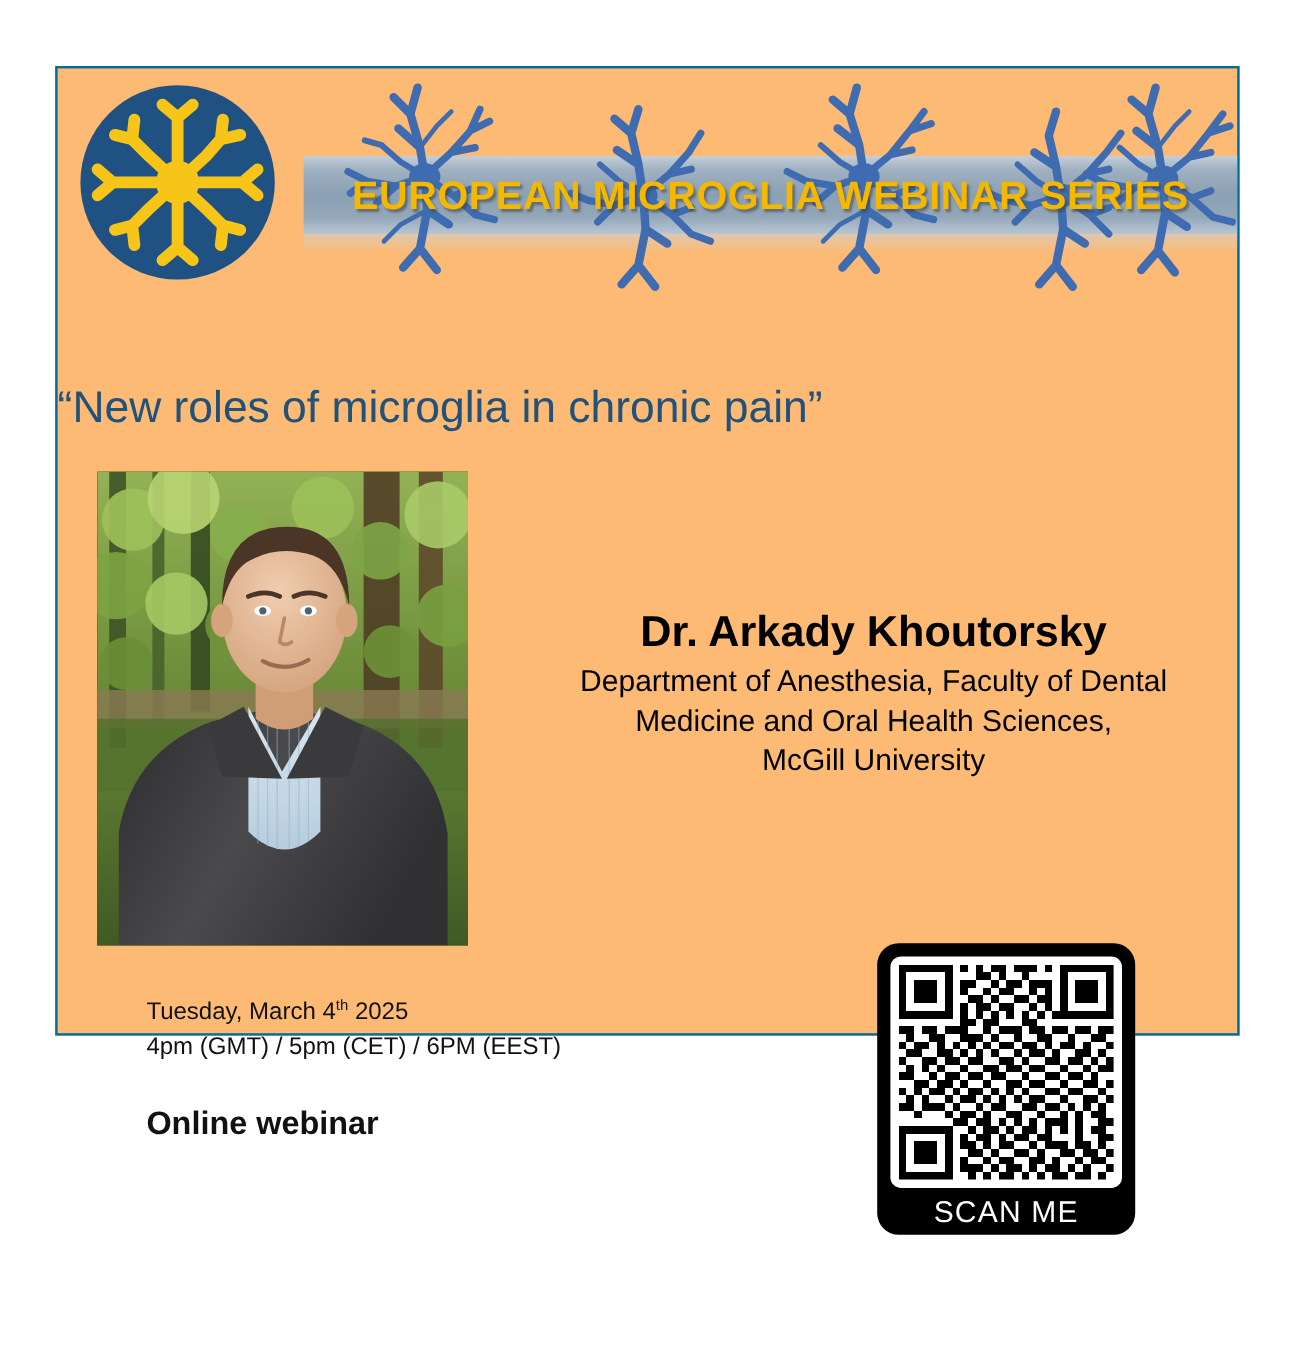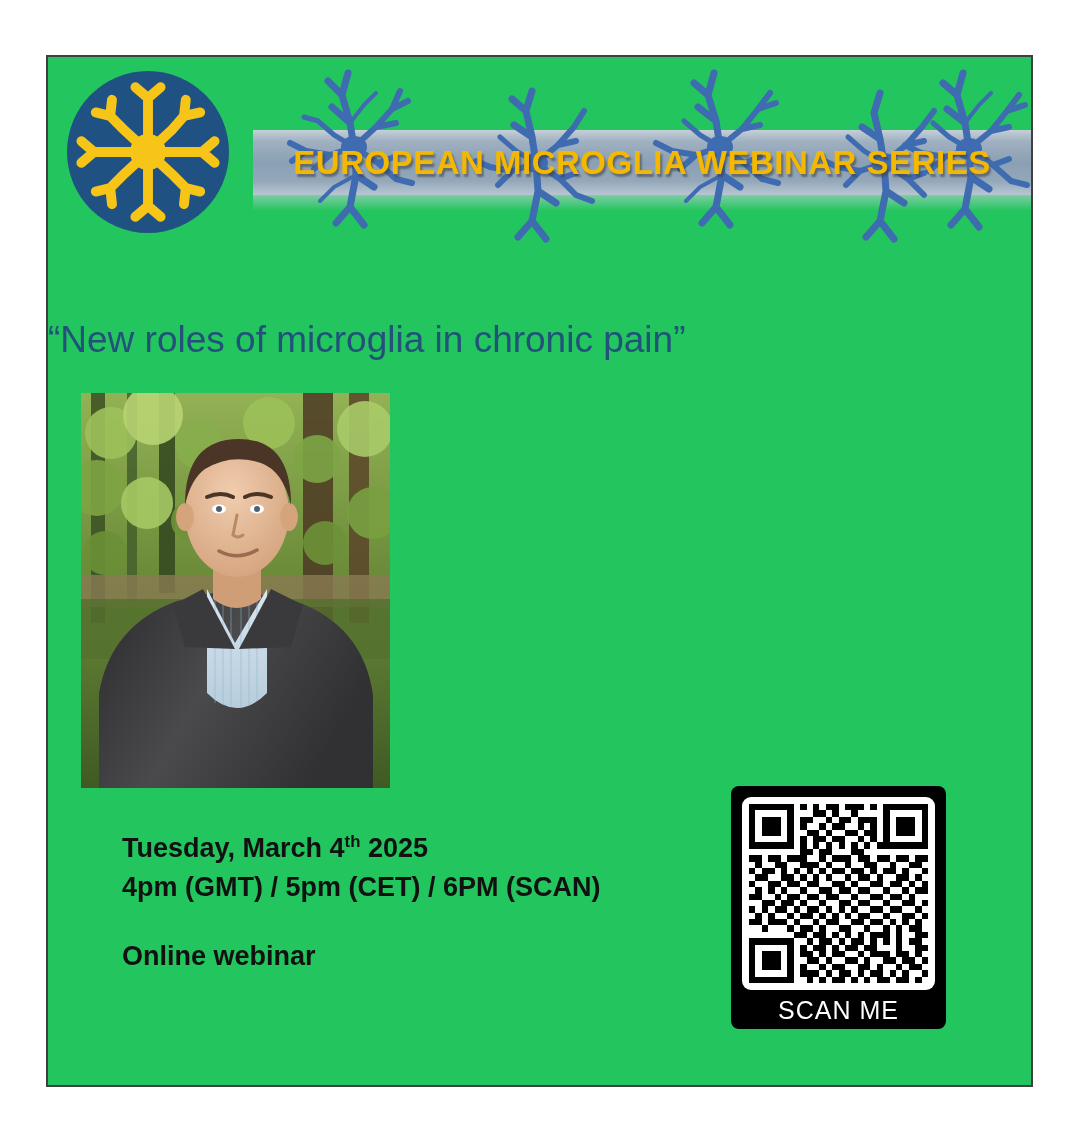--- a/index.html
+++ b/index.html
@@ -14,23 +14,23 @@
     overflow: hidden;
     position: relative;
   }
 
   
   #poster-frame {
     position: absolute;
     left: 46px;
     top: 55px;
     width: 987px;
-    height: 1032px;
-    border: 2px solid #404040;
-    background: #22c55e;
+    height: 808px;
+    border: 2px solid #0369a1;
+    background: #fdba74;
     box-sizing: border-box;
   }
 
   
   #header {
     position: absolute;
     left: 0;
     top: 0;
     width: 100%;
     height: 200px;
@@ -132,43 +132,43 @@
   }
 
   
   #event-details {
     position: absolute;
     left: 74px;
     top: 772px;
     color: #111111;
   }
   .detail-bold {
-    font-weight: bold;
-    font-size: 27px;
+    font-weight: normal;
+    font-size: 20px;
     line-height: 1.45;
     white-space: nowrap;
   }
   .detail-plain {
     font-weight: bold;
     font-size: 27px;
     line-height: 1.42;
     white-space: nowrap;
   }
   #details-gap { height: 30px; }
   sup { font-size: 0.62em; vertical-align: super; }
 
   
   #qr-block {
     position: absolute;
     left: 683px;
     top: 729px;
     width: 215px;
     height: 243px;
     background: #000000;
-    border-radius: 8px;
+    border-radius: 18px;
     box-sizing: border-box;
     padding: 11px 11px 0 11px;
   }
   #qr-canvas-wrap {
     width: 193px;
     height: 193px;
     background: #ffffff;
     border-radius: 9px;
     display: flex;
     align-items: center;
@@ -360,24 +360,30 @@
       <ellipse cx="176" cy="116" rx="7" ry="4.5" fill="#ffffff"></ellipse>
       <circle cx="138" cy="116" r="3" fill="#4a6374"></circle>
       <circle cx="176" cy="116" r="3" fill="#4a6374"></circle>
 
       <path d="M156 122 L152 142 Q157 146 162 142" stroke="#b88a62" stroke-width="3" fill="none" stroke-linecap="round"></path>
 
       <path d="M138 158 Q157 168 176 157" stroke="#9c6a51" stroke-width="3.5" fill="none" stroke-linecap="round"></path>
     </svg>
   </div>
 
+  <div id="speaker-block">
+    <div id="speaker-name">Dr. Arkady Khoutorsky</div>
+    <div class="affiliation-line">Department of Anesthesia, Faculty of Dental</div>
+    <div class="affiliation-line">Medicine and Oral Health Sciences,</div>
+    <div class="affiliation-line">McGill University</div>
+  </div>
 
   <div id="event-details">
     <div class="detail-bold"><span>Tuesday, March 4</span><sup>th</sup><span> 2025</span></div>
-    <div class="detail-bold">4pm (GMT) / 5pm (CET) / 6PM (SCAN)</div>
+    <div class="detail-bold">4pm (GMT) / 5pm (CET) / 6PM (EEST)</div>
     <div id="details-gap"></div>
     <div class="detail-plain">Online webinar</div>
   </div>
 
   <div id="qr-block">
     <div id="qr-canvas-wrap">
       <svg id="qr-grid" width="179" height="179" viewBox="0 0 28 28" shape-rendering="crispEdges">
           <rect width="28" height="28" fill="#ffffff"></rect>
           <rect x="0" y="0" width="1" height="1" fill="#000000"></rect>
           <rect x="1" y="0" width="1" height="1" fill="#000000"></rect>

